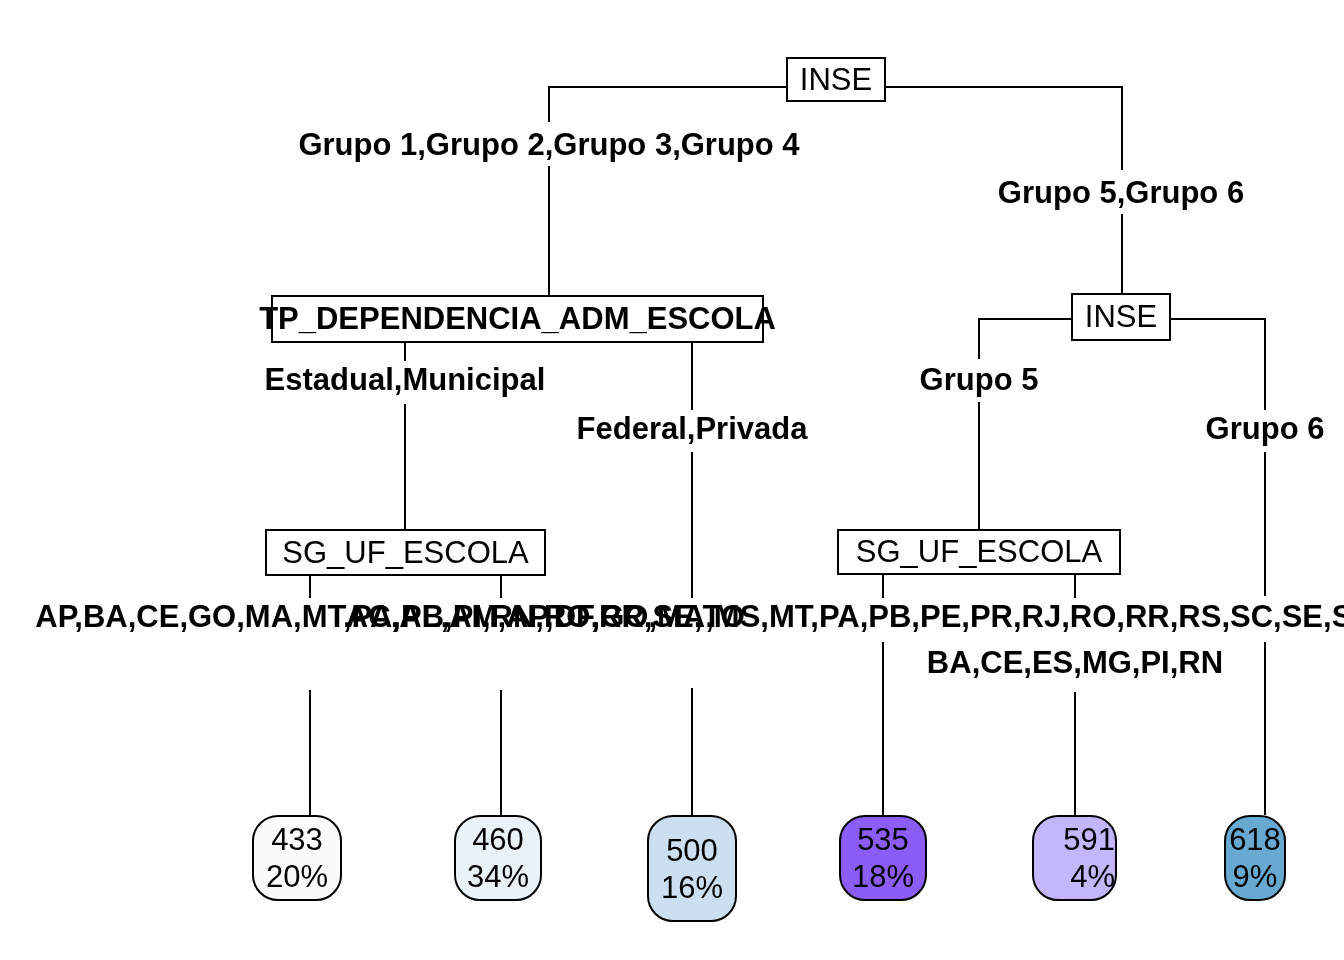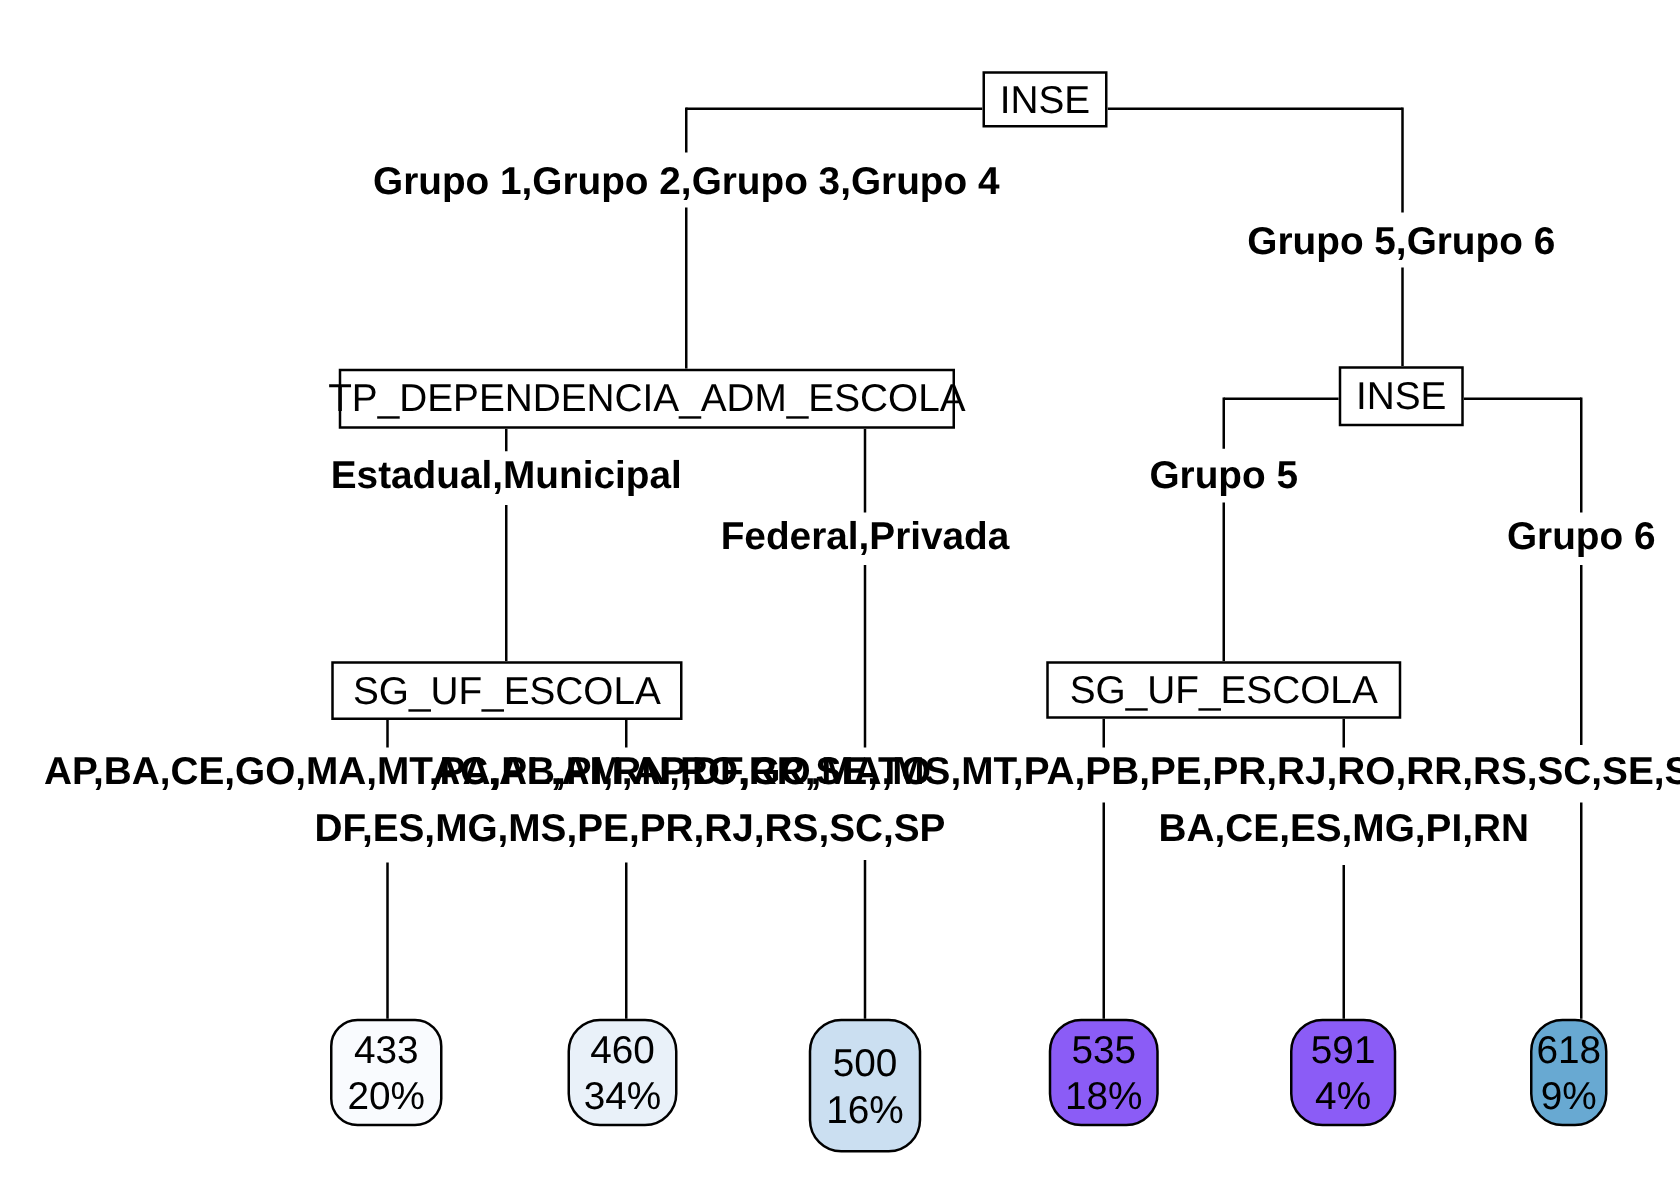--- a/index.html
+++ b/index.html
@@ -54,21 +54,21 @@
   <div class="vline" style="left:275px;top:690px;height:125px;"></div>
   <div class="vline" style="left:466px;top:576px;height:22px;"></div>
   <div class="vline" style="left:466px;top:690px;height:125px;"></div>
   <div class="vline" style="left:848px;top:575px;height:23px;"></div>
   <div class="vline" style="left:848px;top:642px;height:173px;"></div>
   <div class="vline" style="left:1040px;top:575px;height:23px;"></div>
   <div class="vline" style="left:1040px;top:692px;height:123px;"></div>
 
   <div class="node" style="left:752px;top:57px;width:100px;height:45px;">INSE</div>
 
-  <div class="node" style="left:237px;top:295px;width:493px;height:48px;">TP_DEPENDENCIA_ADM_ESCOLA</div>
+  <div class="node" style="left:237px;top:295px;width:493px;height:48px;font-weight:bold;">TP_DEPENDENCIA_ADM_ESCOLA</div>
 
   <div class="node" style="left:1037px;top:293px;width:100px;height:48px;">INSE</div>
 
   <div class="node" style="left:231px;top:529px;width:281px;height:47px;">SG_UF_ESCOLA</div>
 
   <div class="node" style="left:803px;top:529px;width:284px;height:46px;">SG_UF_ESCOLA</div>
 
   <div class="edge-label" style="left:515px;top:128px;">Grupo 1,Grupo 2,Grupo 3,Grupo 4</div>
 
   <div class="edge-label" style="left:1087px;top:176px;">Grupo 5,Grupo 6</div>
@@ -78,45 +78,44 @@
   <div class="edge-label" style="left:658px;top:412px;">Federal,Privada</div>
 
   <div class="edge-label" style="left:945px;top:363px;">Grupo 5</div>
 
   <div class="edge-label" style="left:1231px;top:412px;">Grupo 6</div>
 
   <div class="edge-label" style="left:276px;top:600px;">AC,AL,AM,AP,BA,CE,GO,MA,MT,PA,PB,PI,RN,RO,RR,SE,TO</div>
 
   <div class="edge-label" style="left:849px;top:600px;">AC,AL,AM,AP,DF,GO,MA,MS,MT,PA,PB,PE,PR,RJ,RO,RR,RS,SC,SE,SP,TO</div>
 
-  <div class="edge-label" style="left:470px;top:646px;">DF,ES,MG,MS,PE,PR,RJ,RS,SC,SP</div>
 
   <div class="edge-label" style="left:1041px;top:646px;">BA,CE,ES,MG,PI,RN</div>
 
-  <div class="leaf" style="left: 230px; top: 815px; width: 90px; height: 86px; background: rgb(249, 251, 254); border-radius: 22px;">
+  <div class="leaf" style="left: 218px; top: 815px; width: 90px; height: 86px; background: rgb(249, 251, 254);">
     <span>433</span>
     <span>20%</span>
   </div>
 
   <div class="leaf" style="left: 420px; top: 815px; width: 88px; height: 86px; background: rgb(233, 241, 249);">
     <span>460</span>
     <span>34%</span>
   </div>
 
   <div class="leaf" style="left: 613px; top: 815px; width: 90px; height: 107px; background: rgb(203, 223, 241);">
     <span>500</span>
     <span>16%</span>
   </div>
 
   <div class="leaf" style="left: 805px; top: 815px; width: 88px; height: 86px; background: #8b5cf6;">
     <span>535</span>
     <span>18%</span>
   </div>
 
-  <div class="leaf" style="left: 998px; top: 815px; width: 85px; height: 86px; background: #8b5cf6;">
+  <div class="leaf" style="left: 998px; top: 815px; width: 85px; height: 86px; background: #c4b5fd; align-items: flex-end;">
     <span>591</span>
     <span>4%</span>
   </div>
 
   <div class="leaf" style="left: 1190px; top: 815px; width: 62px; height: 86px; background: rgb(104, 169, 210);">
     <span>618</span>
     <span>9%</span>
   </div>
 
 </div>

